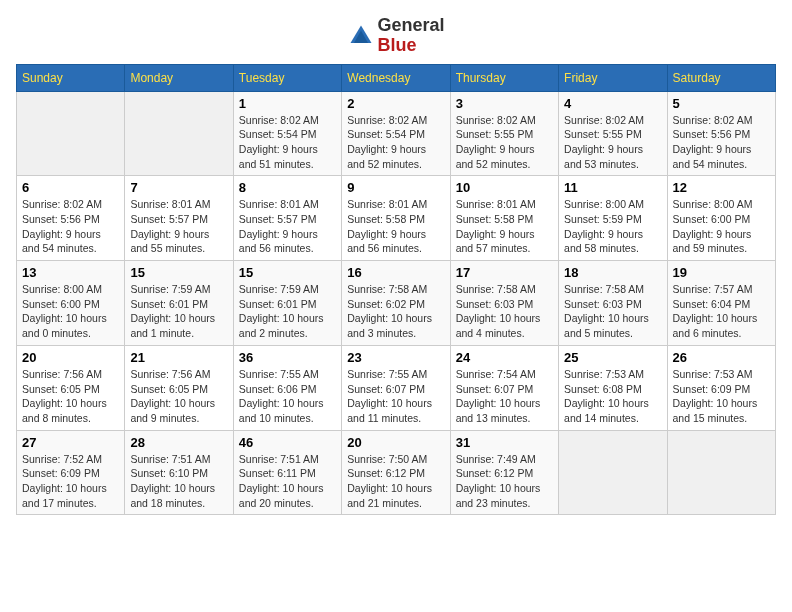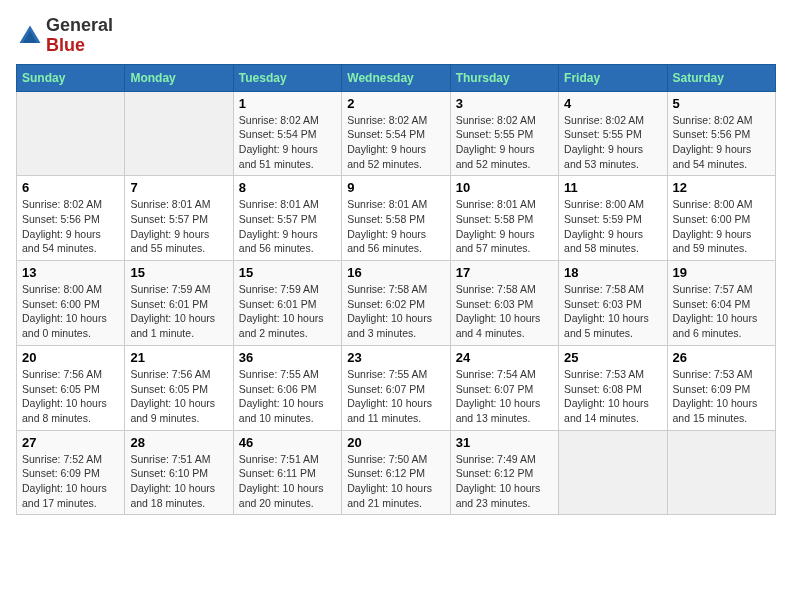--- a/index.html
+++ b/index.html
@@ -5,21 +5,21 @@
     * { box-sizing: border-box; margin: 0; padding: 0; }
     body {
       font-family: Arial, sans-serif;
       background: #fff;
       width: 792px;
       min-height: 612px;
       padding: 16px;
     }
     .header {
       display: flex;
-      justify-content: flex-start;
+      justify-content: center;
       align-items: flex-start;
       margin-bottom: 8px;
     }
     .logo {
       display: flex;
       align-items: center;
     }
     .logo-text {
       display: flex;
       flex-direction: column;
@@ -53,25 +53,25 @@
       font-size: 14px;
       color: #444;
     }
     table {
       width: 100%;
       border-collapse: collapse;
       font-size: 11px;
     }
     thead tr th {
       background: #2a6db5;
-      color: #86efac;
+      color: #fde047;
       text-align: left;
       padding: 6px 5px;
       font-size: 12px;
-      font-weight: bold;
+      font-weight: normal;
       border: 1px solid #1a5a9a;
     }
     tbody tr td {
       border: 1px solid #ccc;
       vertical-align: top;
       padding: 4px 5px;
       height: 80px;
       width: 14.28%;
     }
     .day-number {

